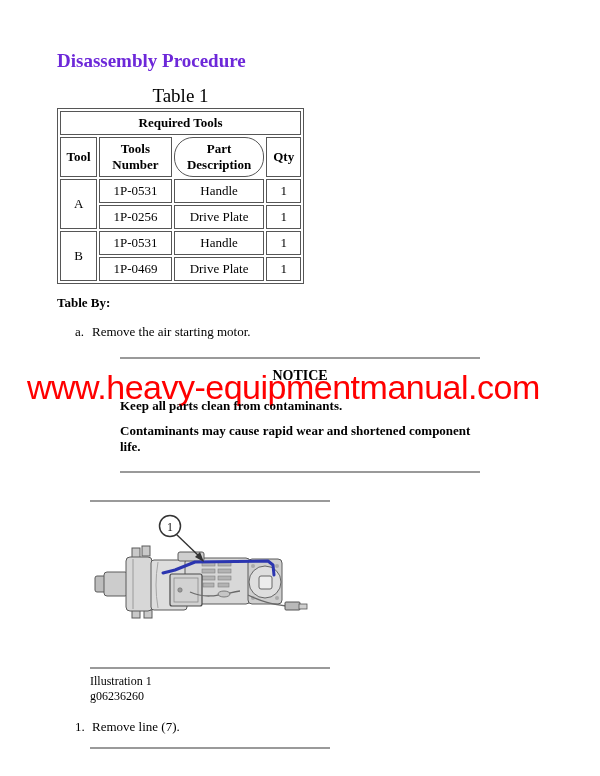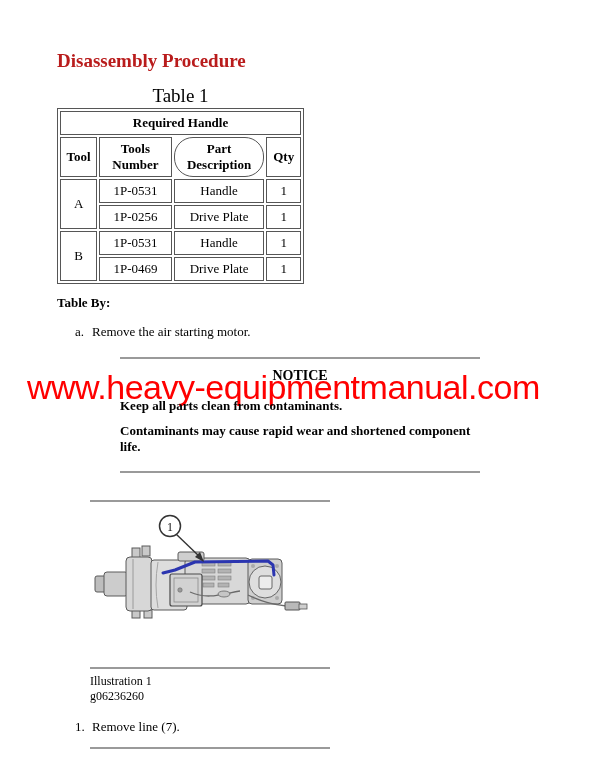--- a/index.html
+++ b/index.html
@@ -5,21 +5,21 @@
   html,body { margin:0; padding:0; background:#ffffff; }
   .page {
     position:relative; width:600px; height:776px; background:#ffffff;
     font-family:"Liberation Serif","DejaVu Serif",serif; color:#000000;
     overflow:hidden;
   }
   .content { padding:50px 0 0 57px; }
 
   .doc-title {
     margin:0 0 13px 0; font-size:19px; line-height:22px;
-    font-weight:bold; color:#b91c1c;
+    font-weight:bold; color:#6d28d9;
   }
 
   .tcaption { width:247px; text-align:center; font-size:19px; margin:0 0 1px 0; }
 
   table.tools {
     border-collapse:separate; border-spacing:2px;
     border:1px solid #565656; width:247px; font-size:13px;
   }
   table.tools th, table.tools td {
     border:1px solid #565656; padding:3px 4px; text-align:center;
@@ -65,21 +65,21 @@
 <div class="page">
   <div class="content">
 
     <h1 class="doc-title">Disassembly Procedure</h1>
 
     <div class="tcaption">Table 1</div>
 
     <table class="tools">
       <tbody>
           <tr class="ttitle">
-        <th colspan="4">Required Handle</th>
+        <th colspan="4">Required Tools</th>
       </tr>
       <tr class="thead">
         <th class="col-tool">Tool</th>
         <th class="col-pn">Tools Number</th>
         <th class="col-pd">Part Description</th>
         <th class="col-qty">Qty</th>
       </tr>
       <tr>
         <td rowspan="2">A</td>
         <td>1P-0531</td>

